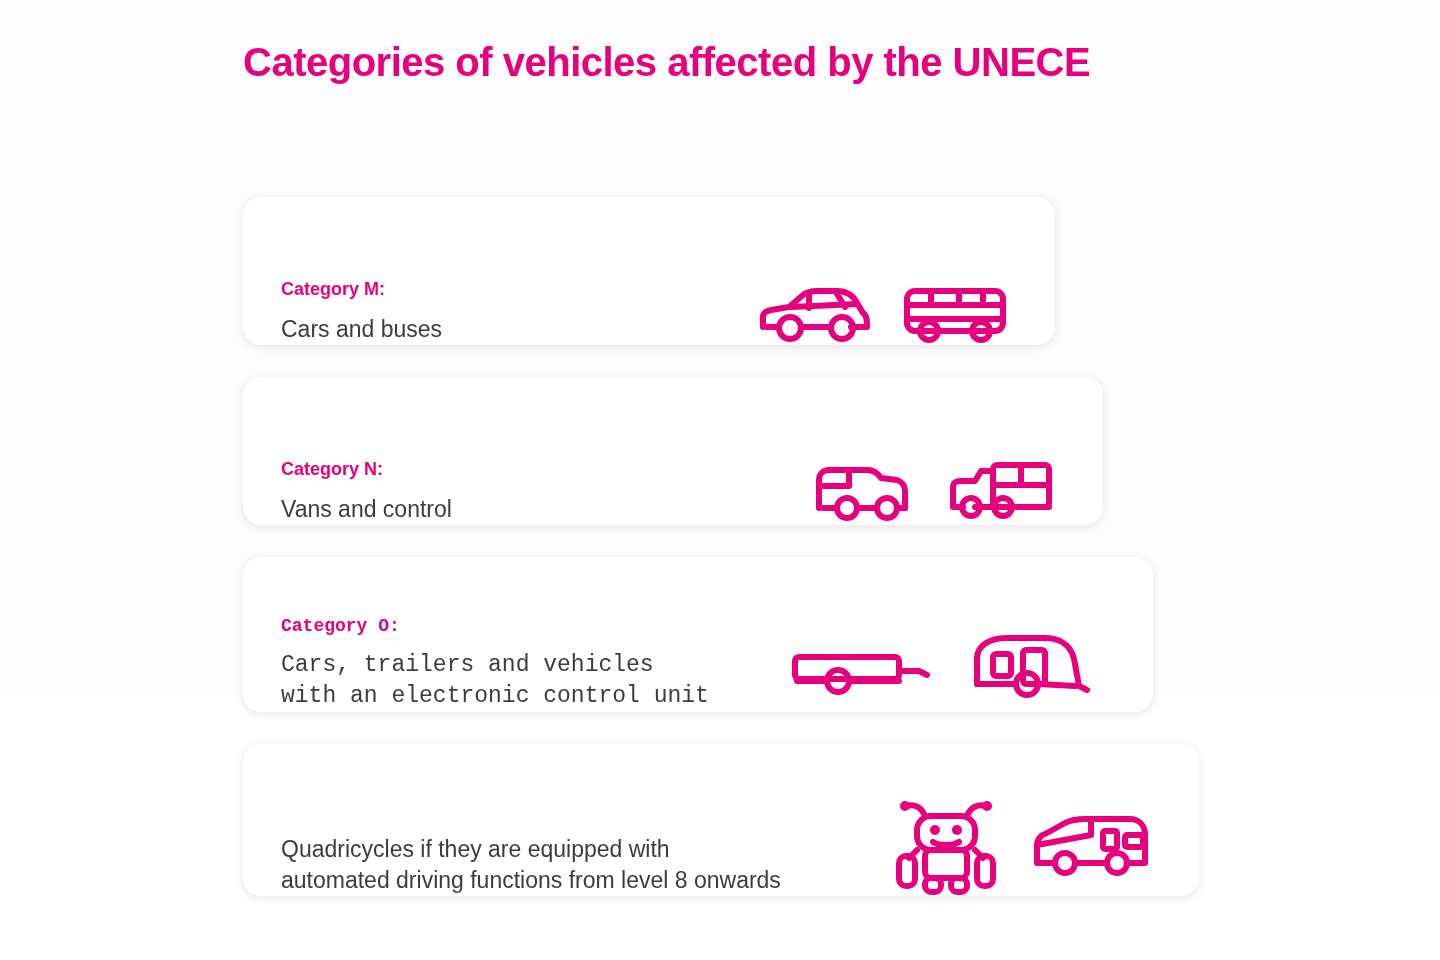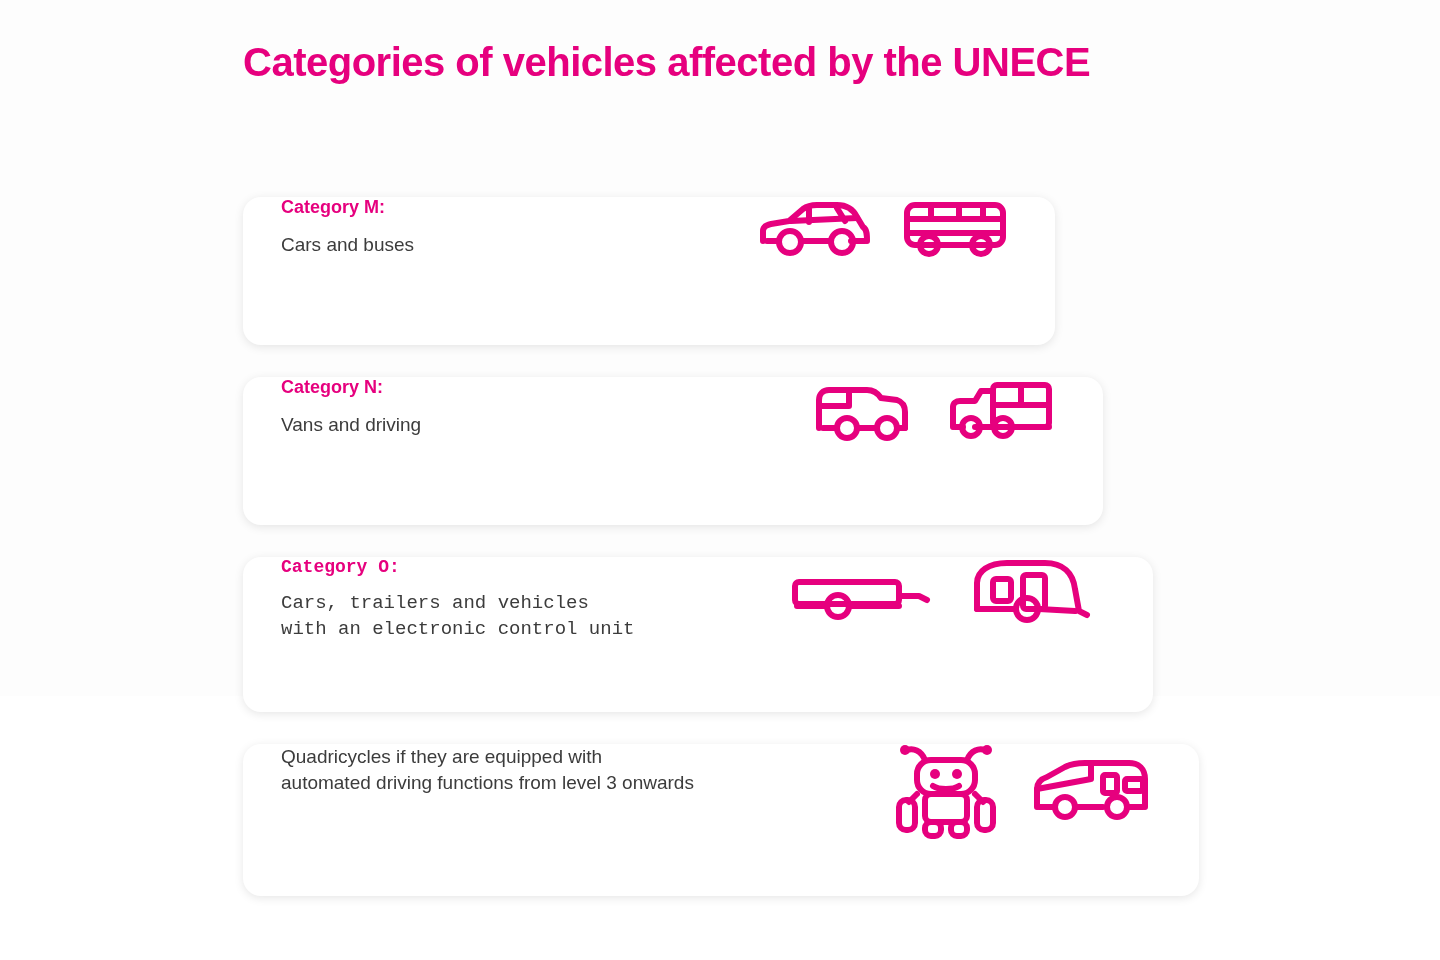--- a/index.html
+++ b/index.html
@@ -39,21 +39,21 @@
     width: 980px;
   }
   .card {
     position: relative;
     background: #ffffff;
     border-radius: 18px;
     box-shadow: 0 2px 10px rgba(0,0,0,0.10);
     margin-bottom: 32px;
     box-sizing: border-box;
     display: flex;
-    align-items: flex-start;
+    align-items: flex-end;
     justify-content: space-between;
     padding: 0 40px 0 38px;
   }
   .card-0 { width: 812px; height: 148px; }
   .card-1 { width: 860px; height: 148px; margin-left: 0px; }
   .card-2 { width: 910px; height: 155px; font-family: Liberation Mono, monospace; }
   .card-3 { width: 956px; height: 152px; }
 
   .card-1, .card-2, .card-3 { padding-left: 38px; }
 
@@ -64,21 +64,21 @@
   }
   .cat-label {
     color: #e6007e;
     font-weight: bold;
     font-size: 18px;
     margin-bottom: 14px;
     white-space: nowrap;
   }
   .cat-desc {
     color: #3c3c3c;
-    font-size: 19px;
+    font-size: 23px;
     line-height: 1.35;
     white-space: pre-line;
   }
   .icons {
     display: flex;
     align-items: center;
     gap: 28px;
     padding-right: 6px;
   }
   .icon svg { display: block; }
@@ -118,21 +118,21 @@
             <circle class="ink" cx="28" cy="48" r="9"></circle>
             <circle class="ink" cx="80" cy="48" r="9"></circle>
           </svg>
         </span>
       </div>
     </div>
 
     <div class="card card-1">
       <div class="card-text">
         <div class="cat-label">Category N:</div>
-        <div class="cat-desc">Vans and driving</div>
+        <div class="cat-desc">Vans and control</div>
       </div>
       <div class="icons">
         <span class="icon">
           <svg width="112" height="66" viewBox="0 0 112 66">
             <path class="ink" d="M14 50 L14 22 C14 16 18 12 24 12 L62 12 C68 12 72 14 76 20 L92 22 C98 24 100 28 100 34 L100 50"></path>
             <path class="ink" d="M18 50 L30 50 M54 50 L70 50 M94 50 L100 50"></path>
             <path class="ink" d="M14 28 L44 28 M44 12 L44 28"></path>
             <circle class="ink" cx="42" cy="50" r="10"></circle>
             <circle class="ink" cx="82" cy="50" r="10"></circle>
           </svg>
@@ -173,21 +173,21 @@
             <rect class="ink" x="56" y="18" width="22" height="34" rx="3"></rect>
             <circle class="ink" cx="60" cy="52" r="11"></circle>
           </svg>
         </span>
       </div>
     </div>
 
     <div class="card card-3">
       <div class="card-text">
         <div class="cat-desc">Quadricycles if they are equipped with
-automated driving functions from level 3 onwards</div>
+automated driving functions from level 8 onwards</div>
       </div>
       <div class="icons">
         <span class="icon">
           <svg width="110" height="96" viewBox="0 0 110 96">
             <path class="ink" d="M34 16 C30 6 22 4 16 6 M76 16 C80 6 88 4 94 6"></path>
             <circle class="ink-f" cx="14" cy="6" r="5"></circle>
             <circle class="ink-f" cx="96" cy="6" r="5"></circle>
             <rect class="ink" x="26" y="16" width="58" height="34" rx="14"></rect>
             <circle class="ink-f" cx="44" cy="30" r="5"></circle>
             <circle class="ink-f" cx="66" cy="30" r="5"></circle>

